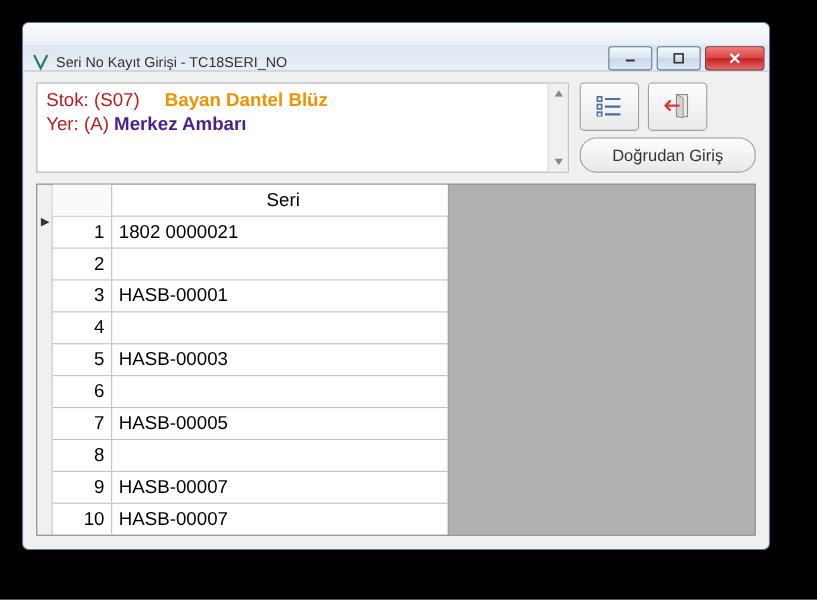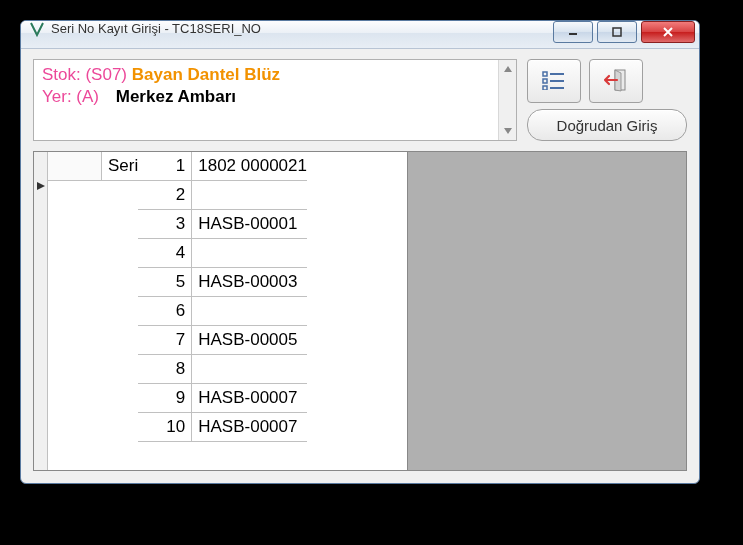--- a/index.html
+++ b/index.html
@@ -12,24 +12,24 @@
   }
   .window {
     width: 680px;
     background: #f0f0f0;
     border: 1px solid #5a7aa0;
     border-radius: 6px;
     box-shadow: 0 8px 30px rgba(0,0,0,0.7);
     overflow: hidden;
   }
   .titlebar {
-    height: 28px;
+    height: 44px;
     background: linear-gradient(to bottom, #fdfdfe 0%, #ebf0f6 45%, #dce5ef 46%, #e8eef5 100%);
     display: flex;
-    align-items: flex-start;
+    align-items: flex-end;
     padding: 0 4px 0 8px;
     border-bottom: 1px solid #b8c4d4;
   }
   .app-icon {
     width: 16px; height: 16px;
     margin-right: 6px;
     position: relative;
   }
   .app-icon svg { width:16px; height:16px; display:block; }
   .title-text { color: #333; font-size: 13px; }
@@ -67,23 +67,23 @@
     height: 82px;
     display: flex;
     position: relative;
   }
   .info-text {
     padding: 4px 8px;
     font-size: 17px;
     line-height: 1.3;
     flex: 1;
   }
-  .info-text .stock-label, .info-text .loc-label { color:#ec4899; }
-  .info-text .stock-name { color:#f29200; font-weight: bold; }
-  .info-text .loc-name { color:#000000; font-weight: bold; margin-left: 12px; }
+  .info-text .stock-label, .info-text .loc-label { color:#b91c1c; }
+  .info-text .stock-name { color:#f29200; font-weight: bold; margin-left: 18px; }
+  .info-text .loc-name { color:#4c1d95; font-weight: bold; }
   .scroll-stub {
     width: 18px;
     display: flex;
     flex-direction: column;
     justify-content: space-between;
     background: #f0f0f0;
     border-left: 1px solid #d8d8d8;
   }
   .scroll-arrow {
     width: 100%; height: 18px;
@@ -111,21 +111,21 @@
     margin-top: 10px;
     border: 1px solid #888;
     background: #b0b0b0;
     height: 320px;
     position: relative;
     display:flex;
   }
   .grid {
     background:#fff;
     width: 360px;
-    display:flex; flex-direction:row;
+    display:flex; flex-direction:column;
     border-right:1px solid #888;
   }
   .grid-header, .grid-row {
     display:flex;
     border-bottom: 1px solid #c0c0c0;
     height: 29px;
     align-items:center;
   }
   .grid-header { background:#fff; font-size:17px; }
   .col-idx {

